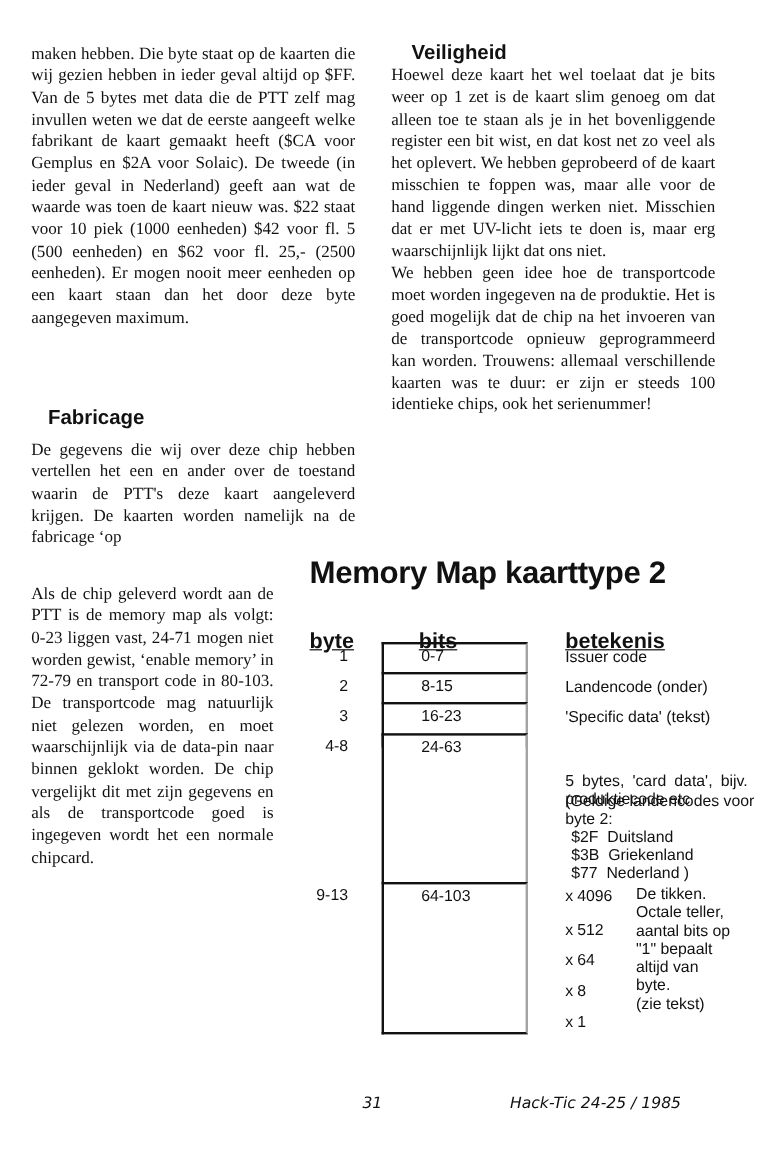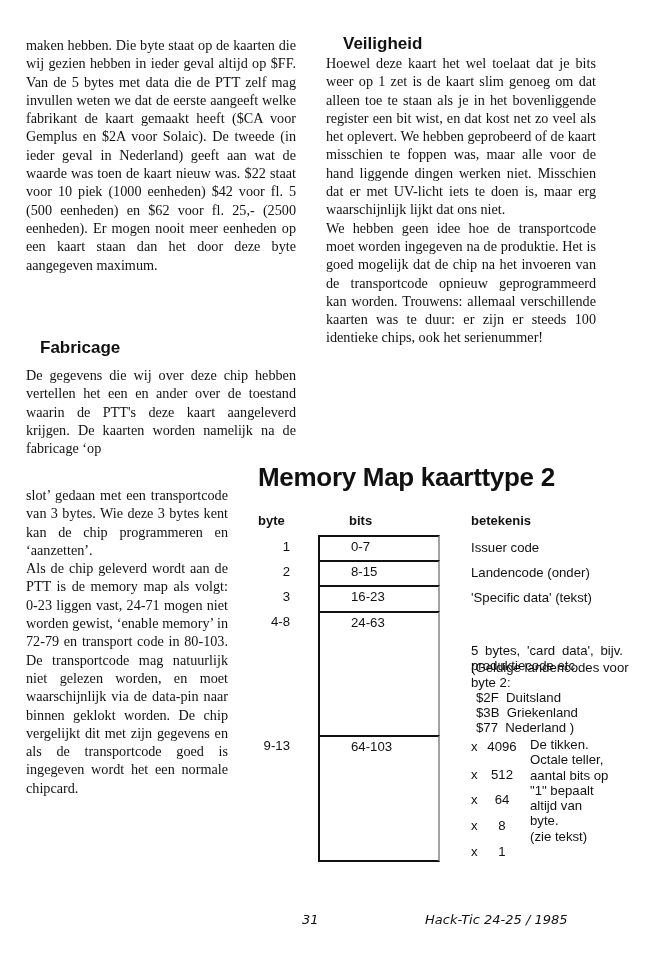--- a/index.html
+++ b/index.html
@@ -7,46 +7,45 @@
   .col { position:absolute; font-size:14.2px; line-height:18.3px; text-align:justify; }
   .col p { margin:0; }
   .left-top { left:26px; top:36px; width:270px; }
   .left-bottom { left:26px; top:486px; width:202px; }
   .right { left:326px; top:54px; width:270px; }
   h2.sec { font-family:"Liberation Sans", sans-serif; font-weight:bold; font-size:17px; margin:0; position:absolute;text-align:right; }
   .fab-title { left:40px; top:338px; }
   .fab-body { left:26px; top:366px; width:270px; }
   .veil-title { left:343px; top:34px; }
   .mm-title { position:absolute; left:258px; top:462px; font-family:"Liberation Sans", sans-serif; font-weight:bold; font-size:26px; letter-spacing:-0.3px; margin:0; }
-  .hdr { font-weight:bold; top:513px; position:absolute; font-family:"Liberation Sans", sans-serif; font-size:13px; }
+  .hdr { font-weight:bold; top:524px; position:absolute; font-family:"Liberation Sans", sans-serif; font-size:18px;text-decoration:underline; }
   .byte-lbl { position:absolute; width:40px; text-align:right; font-family:"Liberation Sans", sans-serif; font-size:13.2px; }
   .box { position:absolute; left:318px; width:122px; border-left:2px solid #111; border-right:2px solid #a3a3a3; border-top:2px solid #111; box-sizing:border-box; }
   .box.last { border-bottom:2px solid #111; }
   .box span { position:absolute; left:31px; top:2px; font-family:"Liberation Sans", sans-serif; font-size:13.2px; }
   .mean { position:absolute; left:471px; font-family:"Liberation Sans", sans-serif; font-size:13.2px; line-height:15px; }
   .mult { position:absolute; left:471px; font-family:"Liberation Sans", sans-serif; font-size:13.2px; }
   .mult .x { position:absolute; left:0; }
-  .mult .n { position:absolute; left:10px; width:42px; text-align:center; }
+  .mult .n { position:absolute; left:10px; width:42px; text-align:left; }
   .notes { position:absolute; left:530px; top:737px; font-family:"Liberation Sans", sans-serif; font-size:13.2px; line-height:15.3px; width:120px; }
   .footer { position:absolute; top:912px; font-family:"DejaVu Sans", sans-serif; font-size:13px; font-style:italic; }
 </style>
 </head>
 <body>
 
 <div class="col left-top">
     <p>maken hebben. Die byte staat op de kaarten die wij gezien hebben in ieder geval altijd op $FF. Van de 5 bytes met data die de PTT zelf mag invullen weten we dat de eerste aangeeft welke fabrikant de kaart gemaakt heeft ($CA voor Gemplus en $2A voor Solaic). De tweede (in ieder geval in Nederland) geeft aan wat de waarde was toen de kaart nieuw was. $22 staat voor 10 piek (1000 eenheden) $42 voor fl. 5 (500 eenheden) en $62 voor fl. 25,- (2500 eenheden). Er mogen nooit meer eenheden op een kaart staan dan het door deze byte aangegeven maximum.</p>
   </div>
 
 <h2 class="sec fab-title">Fabricage</h2>
 <div class="col fab-body">
     <p>De gegevens die wij over deze chip hebben vertellen het een en ander over de toestand waarin de PTT's deze kaart aangeleverd krijgen. De kaarten worden namelijk na de fabricage ‘op</p>
   </div>
 
 <div class="col left-bottom">
-  <p>slot’ gedaan met een transportcode van 3 bytes. Wie deze 3 bytes kent kan de chip programmeren en ‘aanzetten’.</p>
   <p>Als de chip geleverd wordt aan de PTT is de memory map als volgt: 0-23 liggen vast, 24-71 mogen niet worden gewist, ‘enable memory’ in 72-79 en transport code in 80-103. De transportcode mag natuurlijk niet gelezen worden, en moet waarschijnlijk via de data-pin naar binnen geklokt worden. De chip vergelijkt dit met zijn gegevens en als de transportcode goed is ingegeven wordt het een normale chipcard.</p>
 </div>
 
 <h2 class="sec veil-title">Veiligheid</h2>
 <div class="col right">
   <p>Hoewel deze kaart het wel toelaat dat je bits weer op 1 zet is de kaart slim genoeg om dat alleen toe te staan als je in het bovenliggende register een bit wist, en dat kost net zo veel als het oplevert. We hebben geprobeerd of de kaart misschien te foppen was, maar alle voor de hand liggende dingen werken niet. Misschien dat er met UV-licht iets te doen is, maar erg waarschijnlijk lijkt dat ons niet.</p>
   <p>We hebben geen idee hoe de transportcode moet worden ingegeven na de produktie. Het is goed mogelijk dat de chip na het invoeren van de transportcode opnieuw geprogrammeerd kan worden. Trouwens: allemaal verschillende kaarten was te duur: er zijn er steeds 100 identieke chips, ook het serienummer!</p>
 </div>
 
 <h1 class="mm-title">Memory Map kaarttype 2</h1>

